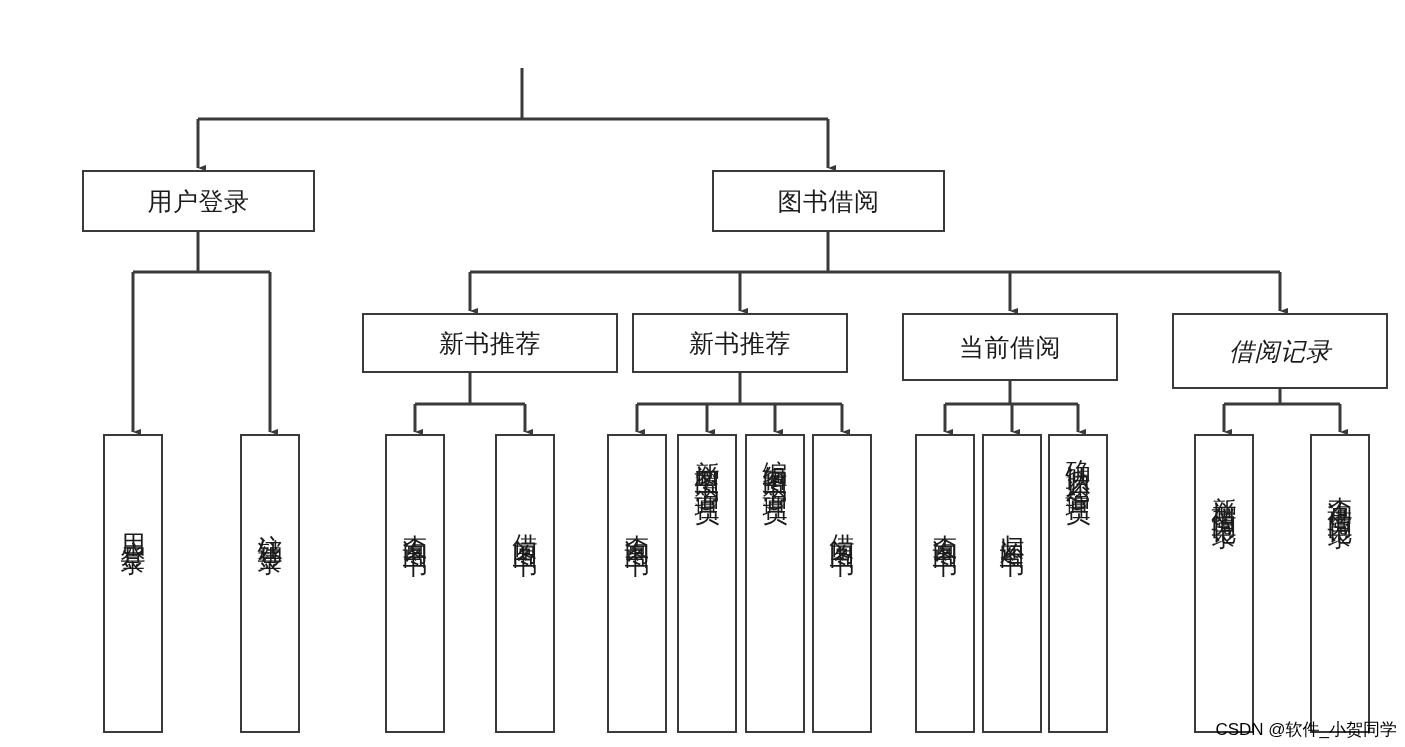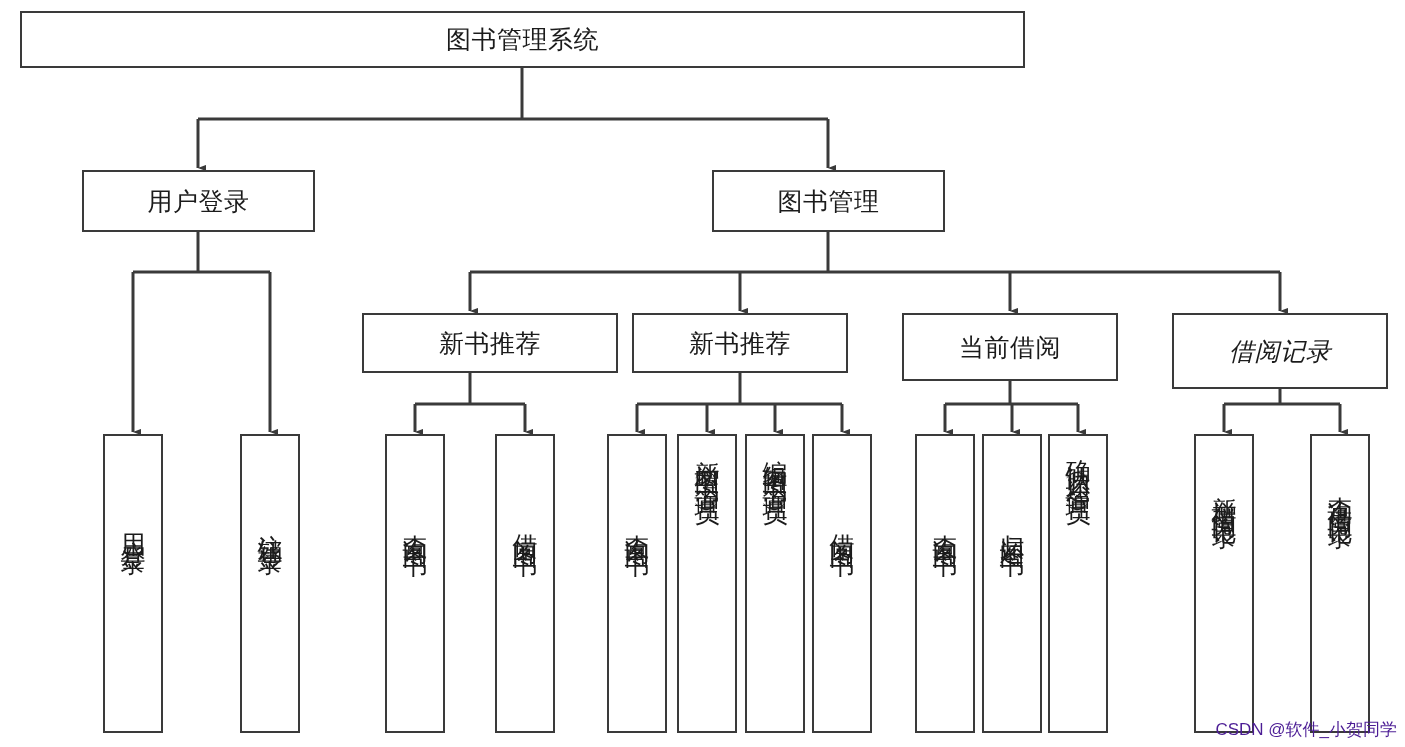--- a/index.html
+++ b/index.html
@@ -58,21 +58,21 @@
     font-size: 25px;
     letter-spacing: 6px;
     line-height: 1;
     text-align: start;
   }
   .watermark {
     position: absolute;
     right: 8px;
     bottom: 6px;
     font-size: 17px;
-    color: #4c1d95;
+    color: #000000;
     font-family: "Liberation Sans", "DejaVu Sans", sans-serif;
     white-space: nowrap;
     pointer-events: none;
   }
 </style>
 </head>
 <body>
 
 <div id="diagram-root">
 
@@ -120,29 +120,26 @@
       <path d="M1012,404 L1012,432" marker-end="url(#arrowhead)"></path>
       <path d="M1078,404 L1078,432" marker-end="url(#arrowhead)"></path>
 
       <path d="M1280,373 L1280,404"></path>
       <path d="M1224,404 L1340,404"></path>
       <path d="M1224,404 L1224,432" marker-end="url(#arrowhead)"></path>
       <path d="M1340,404 L1340,432" marker-end="url(#arrowhead)"></path>
     </g>
   </svg>
 
-  <div class="node-box horizontal root" style="left:20px; top:11px; width:1005px; height:57px;">
-    <span class="node-label">图书管理系统</span>
-  </div>
 
   <div class="node-box horizontal" style="left:82px; top:170px; width:233px; height:62px;">
     <span class="node-label">用户登录</span>
   </div>
   <div class="node-box horizontal" style="left:712px; top:170px; width:233px; height:62px;">
-    <span class="node-label">图书管理</span>
+    <span class="node-label">图书借阅</span>
   </div>
 
   <div class="node-box horizontal" style="left:362px; top:313px; width:256px; height:60px;">
     <span class="node-label">新书推荐</span>
   </div>
   <div class="node-box horizontal" style="left:632px; top:313px; width:216px; height:60px;">
     <span class="node-label">新书推荐</span>
   </div>
   <div class="node-box horizontal" style="left:902px; top:313px; width:216px; height:68px;">
     <span class="node-label">当前借阅</span>

